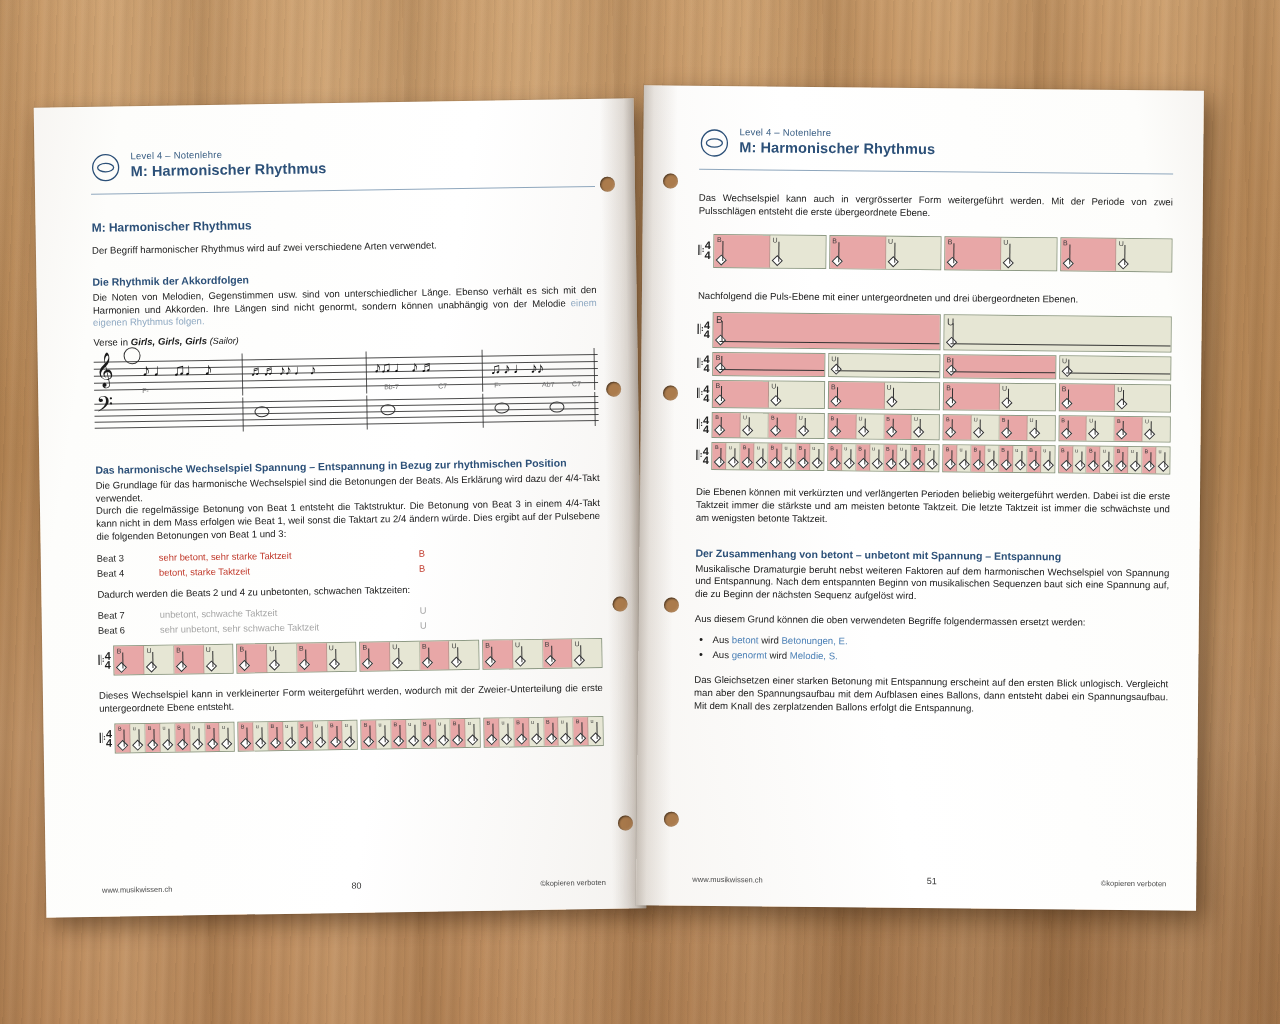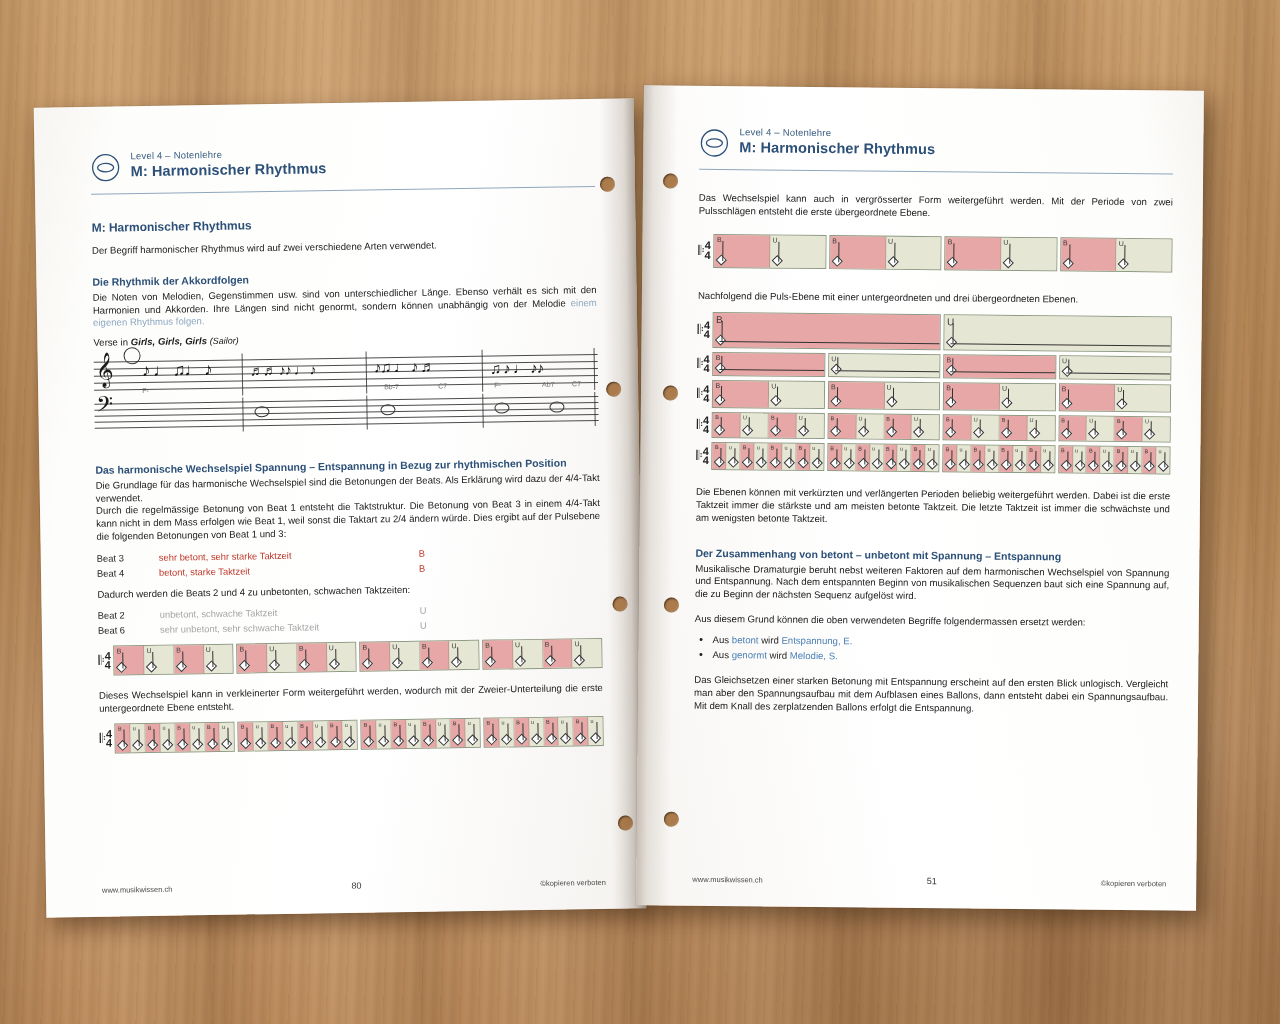--- a/index.html
+++ b/index.html
@@ -233,21 +233,21 @@
         <td class="beat-sym red">B</td>
       </tr>
     </tbody>
       </table>
 
     <p class="body jl" style="margin-top:6px;">Dadurch werden die Beats 2 und 4 zu unbetonten, schwachen Taktzeiten:</p>
 
     <table class="beats">
       <tbody>
           <tr>
-        <td class="beat-lbl">Beat 2</td>
+        <td class="beat-lbl">Beat 7</td>
         <td class="beat-desc lightgrey">unbetont, schwache Taktzeit</td>
         <td class="beat-sym lightgrey">U</td>
       </tr>
       <tr>
         <td class="beat-lbl">Beat 6</td>
         <td class="beat-desc lightgrey">sehr unbetont, sehr schwache Taktzeit</td>
         <td class="beat-sym lightgrey">U</td>
       </tr>
     </tbody>
       </table>
@@ -922,21 +922,21 @@
 
     <p class="body" style="margin-top:16px;">Die Ebenen können mit verkürzten und verlängerten Perioden beliebig weitergeführt werden. Dabei ist die erste Taktzeit immer die stärkste und am meisten betonte Taktzeit. Die letzte Taktzeit ist immer die schwächste und am wenigsten betonte Taktzeit.</p>
 
     <h3 class="sub" style="margin-top:22px;">Der Zusammenhang von betont – unbetont mit Spannung – Entspannung</h3>
     <p class="body">Musikalische Dramaturgie beruht nebst weiteren Faktoren auf dem harmonischen Wechselspiel von Spannung und Entspannung. Nach dem entspannten Beginn von musikalischen Sequenzen baut sich eine Spannung auf, die zu Beginn der nächsten Sequenz aufgelöst wird.</p>
 
     <p class="body jl" style="margin-top:12px;">Aus diesem Grund können die oben verwendeten Begriffe folgendermassen ersetzt werden:</p>
 
     <ul class="bullets">
       <li>
-        <span>Aus </span><span class="blue">betont</span><span> wird </span><span class="blue">Entspannung, E.</span>
+        <span>Aus </span><span class="blue">betont</span><span> wird </span><span class="blue">Betonungen, E.</span>
       </li>
       <li>
         <span>Aus </span><span class="blue">genormt</span><span> wird </span><span class="blue">Melodie, S.</span>
       </li>
     </ul>
 
     <p class="body" style="margin-top:12px;">Das Gleichsetzen einer starken Betonung mit Entspannung erscheint auf den ersten Blick unlogisch. Vergleicht man aber den Spannungsaufbau mit dem Aufblasen eines Ballons, dann entsteht dabei ein Spannungsaufbau. Mit dem Knall des zerplatzenden Ballons erfolgt die Entspannung.</p>
   </div>
 
   <div class="footer" style="left:56px;right:30px;">

